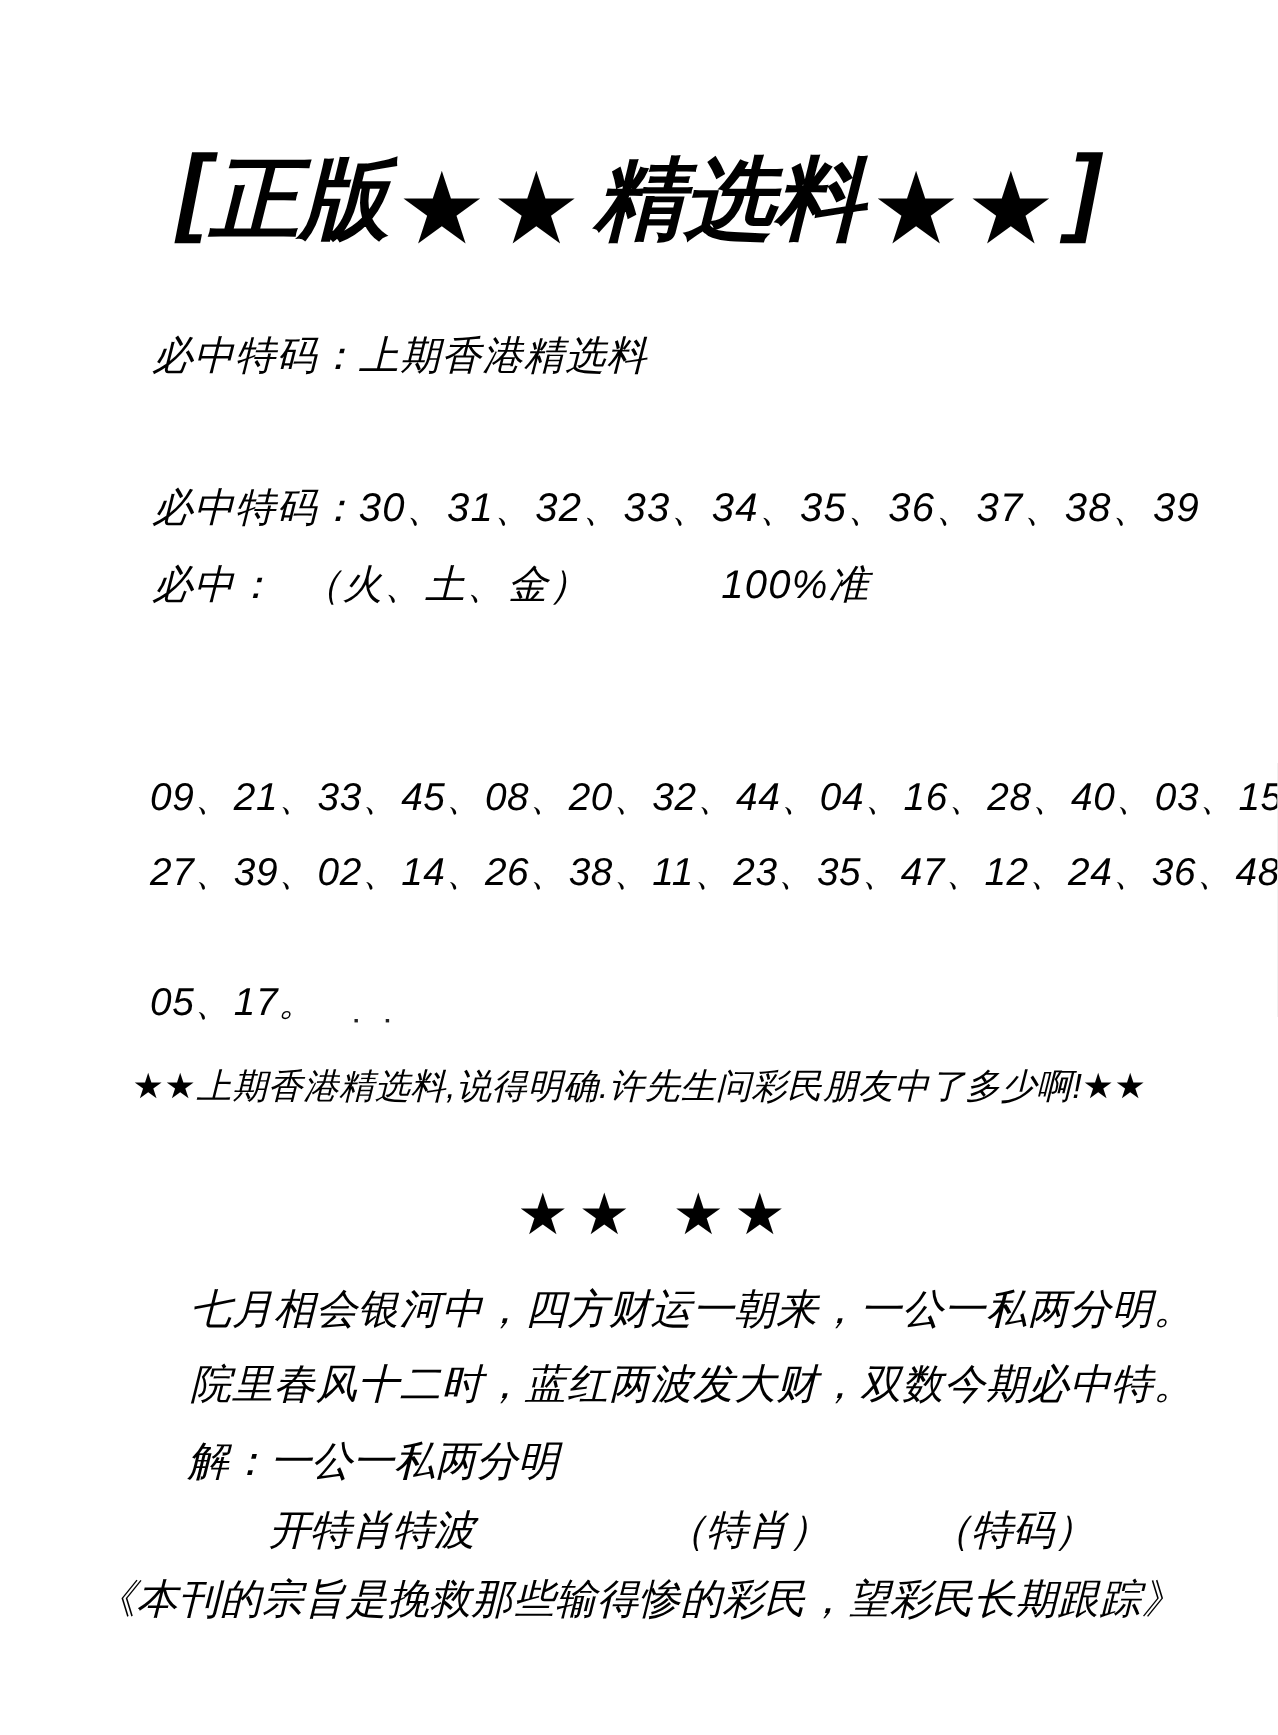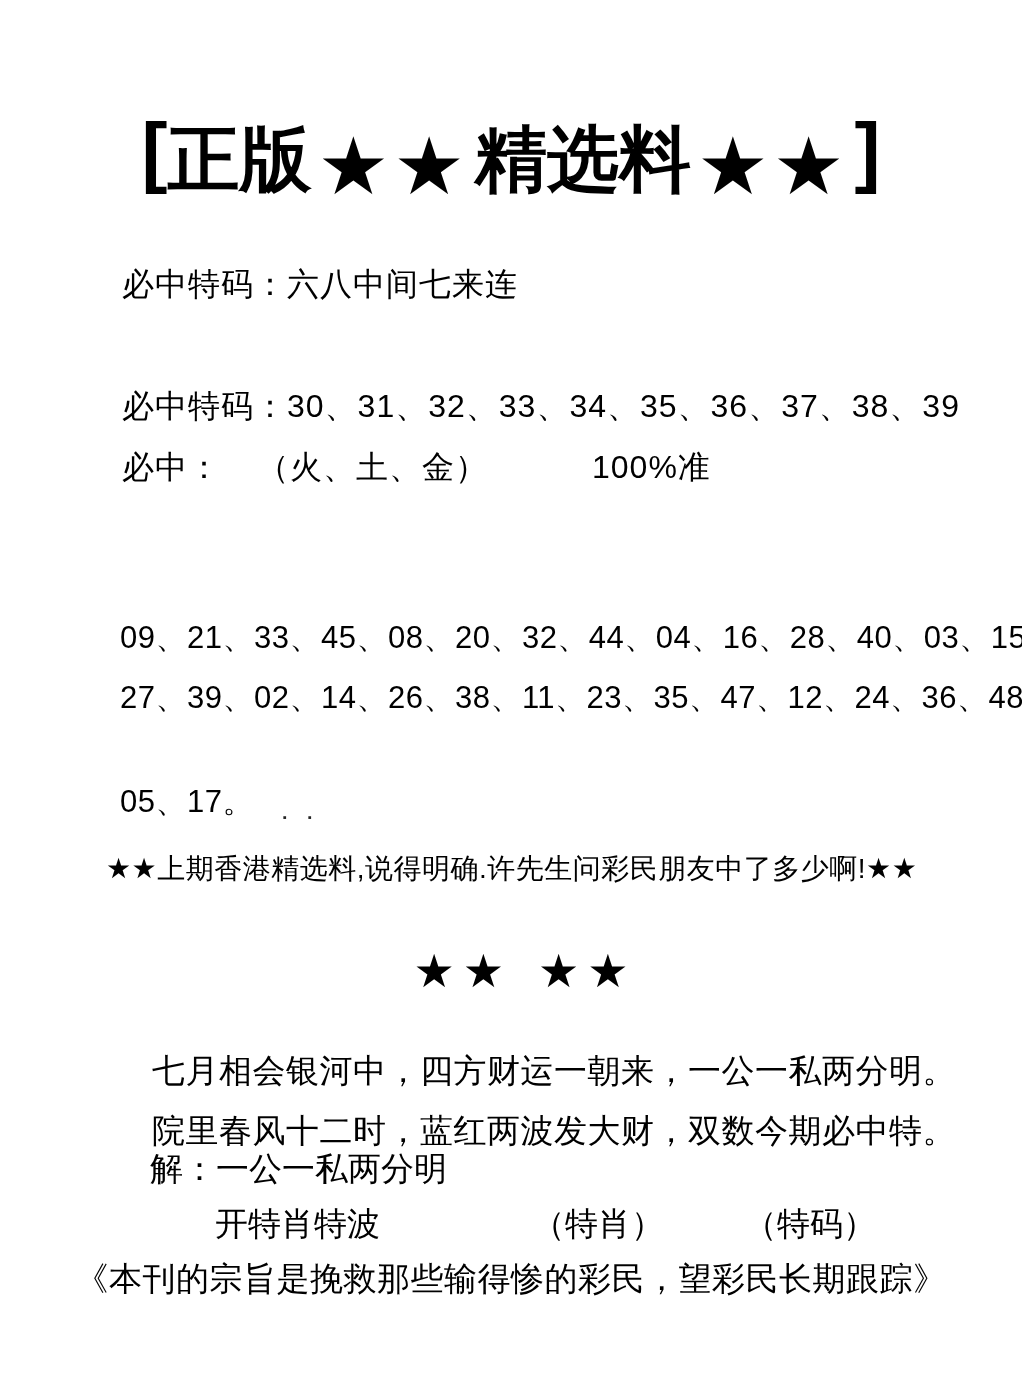--- a/index.html
+++ b/index.html
@@ -4,77 +4,78 @@
 <style>
   html,body{margin:0;padding:0;background:#e8e8e8;}
   .page{
     position:relative;
     width:1022px;height:1388px;
     margin:0 auto;
     background:#ffffff;
     color:#000000;
     font-family:"Liberation Sans","DejaVu Sans",sans-serif;
     overflow:hidden;
+    font-style:italic;
   }
   .abs{position:absolute;line-height:1;white-space:nowrap;}
 
   
   .title{top:112px;left:0;width:100%;text-align:center;font-weight:bold;font-size:72px;}
   .title .bracket{font-size:78px;font-weight:bold;vertical-align:6px;}
   .title .stars{font-size:80px;font-weight:normal;position:relative;top:10px;letter-spacing:4px;margin:0 6px;}
 
   
   .info{font-size:32px;left:122px;letter-spacing:1px;}
   .info-1{top:268px;}
   .info-2{top:329px;}
   .info-3{top:390px;}
   .info-4{top:451px;}
-  .info-4 .val{margin-left:36px;}
-  .info-4 .note{position:absolute;left:470px;top:0;}
+  .info-4 .val{margin-left:20px;}
+  .info-4 .note{position:absolute;left:455px;top:0;}
 
   
   .kill-head{top:546px;left:120px;font-size:54px;font-weight:bold;letter-spacing:2px;}
   .nums{left:120px;font-size:31px;letter-spacing:0.5px;}
   .nums-1{top:622px;}
   .nums-2{top:682px;}
   .nums-3{top:786px;}
 
   
   .dots{top:812px;left:283px;font-size:11px;letter-spacing:9px;color:#222;}
 
   
   .banner{top:855px;left:106px;font-size:28px;letter-spacing:0.5px;}
 
   
   .poem-head{top:948px;left:50%;transform:translateX(calc(-50% + 14px));display:flex;align-items:center;gap:26px;}
   .poem-head .stars{font-size:46px;letter-spacing:8px;}
   .poem-head .ptitle{font-size:33px;font-weight:bold;letter-spacing:1px;position:relative;top:2px;}
 
   
-  .poem-line{font-size:33px;left:152px;letter-spacing:0.5px;margin-top:24px;}
+  .poem-line{font-size:33px;left:152px;letter-spacing:0.5px;}
   .poem-1{top:1030px;}
   .poem-2{top:1090px;}
   .answer{top:1152px;left:150px;font-size:33px;}
   .result{top:1207px;left:215px;font-size:33px;}
   .result .mid{margin-left:152px;}
   .result .right{margin-left:80px;}
 
   
   .footer{top:1262px;left:0;width:100%;text-align:center;font-size:33px;letter-spacing:0.5px;}
 </style>
 </head>
 <body>
 
 <div class="page">
 
   <div class="abs title">
     <span class="bracket">[</span><span>正版</span><span class="stars">★★</span><span>精选料</span><span class="stars">★★</span><span class="bracket">]</span>
   </div>
 
-  <div class="abs info info-1"><span>必中特码：</span><span>六八中间七来连</span></div>
+  <div class="abs info info-1"><span>必中特码：</span><span>上期香港精选料</span></div>
 
 
   <div class="abs info info-3"><span>必中特码：</span><span>30、31、32、33、34、35、36、37、38、39</span></div>
 
   <div class="abs info info-4"><span>必中：</span><span class="val">（火、土、金）</span><span class="note">100%准</span></div>
 
   <div class="abs nums nums-1">09、21、33、45、08、20、32、44、04、16、28、40、03、15、</div>
   <div class="abs nums nums-2">27、39、02、14、26、38、11、23、35、47、12、24、36、48、</div>
   <div class="abs nums nums-3">05、17。</div>
 

